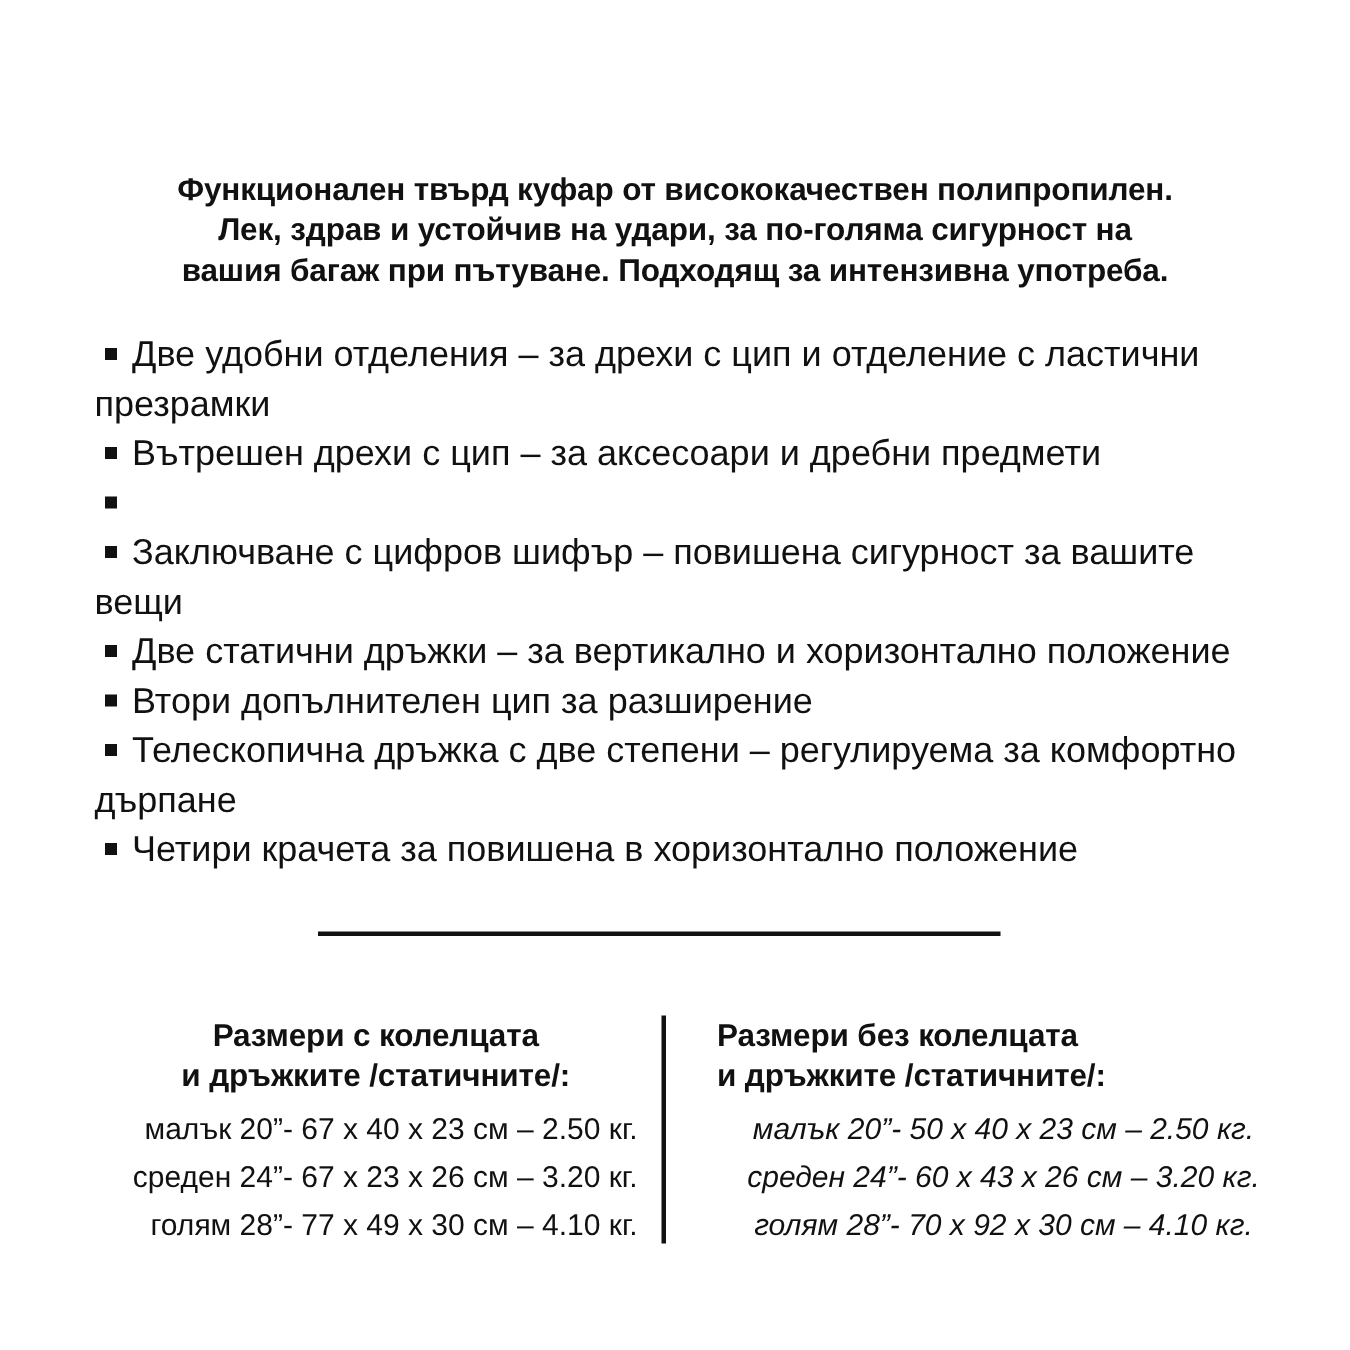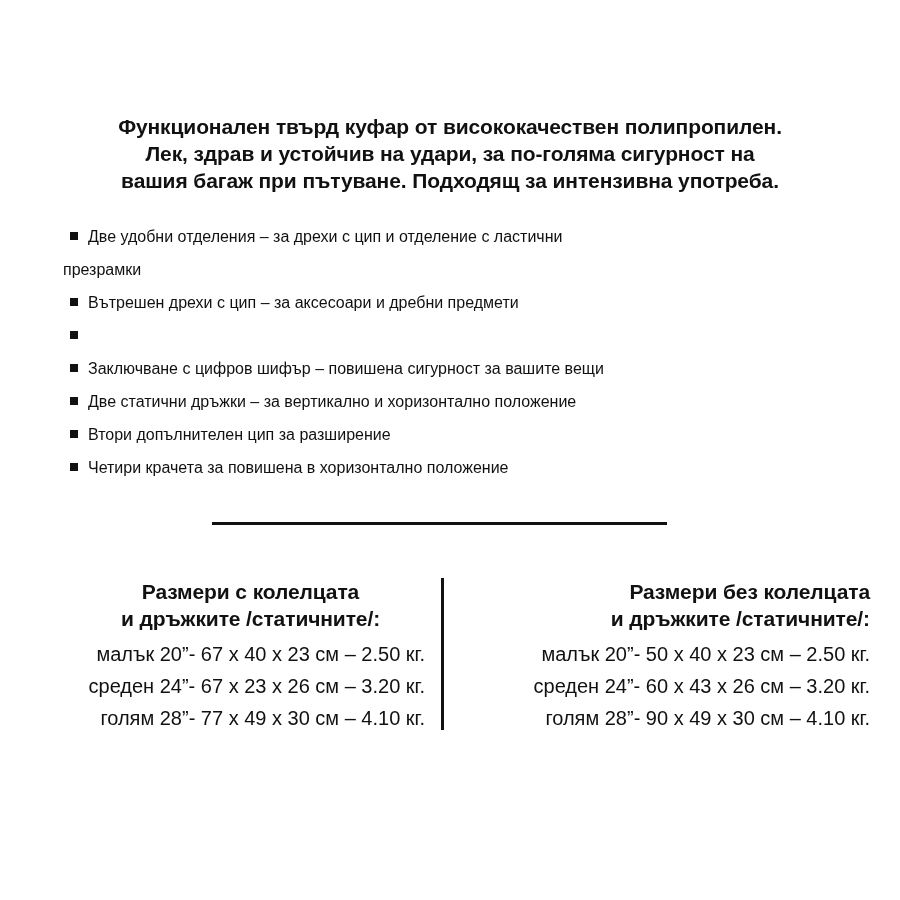--- a/index.html
+++ b/index.html
@@ -23,21 +23,21 @@
     font-size: 21px;
     font-weight: bold;
     line-height: 27px;
     white-space: pre-line;
     letter-spacing: -0.1px;
   }
   .features {
     list-style: none;
     margin: 26px 50px 0 63px;
     padding: 0;
-    font-size: 16px;
+    font-size: 24px;
     line-height: 33px;
   }
   .features li {
     margin: 0;
     padding: 0;
   }
   .bullet {
     display: inline-block;
     width: 8px;
     height: 8px;
@@ -72,38 +72,39 @@
     font-size: 21px;
     font-weight: bold;
     line-height: 27px;
     white-space: pre-line;
     letter-spacing: -0.1px;
   }
   .size-col-left .size-heading {
     text-align: center;
   }
   .size-col-right .size-heading {
-    text-align: right;
+    text-align: left;
     margin-left: 10px;
   }
   .size-rows {
     margin-top: 6px;
     font-size: 20px;
     line-height: 32px;
   }
   .size-row {
     margin: 0;
     white-space: nowrap;
   }
   .size-col-left .size-row {
     text-align: right;
     padding-right: 16px;
   }
   .size-col-right .size-row {
-    text-align: right;
+    text-align: center;
+    font-style: italic;
   }
   .vdivider {
     flex: 0 0 3px;
     width: 3px;
     align-self: stretch;
     margin-bottom: 4px;
     background: #111111;
   }
 </style>
 </head>
@@ -129,20 +130,24 @@
     <li>
       <span class="bullet"></span><span class="ftext">Заключване с цифров шифър – повишена сигурност за вашите вещи</span>
     </li>
     <li>
       <span class="bullet"></span><span class="ftext">Две статични дръжки – за вертикално и хоризонтално положение</span>
     </li>
     <li>
       <span class="bullet"></span><span class="ftext">Втори допълнителен цип за разширение</span>
     </li>
     <li>
+      <span class="bullet"></span><span class="ftext">Телескопична дръжка с две степени – регулируема за комфортно
+дърпане</span>
+    </li>
+    <li>
       <span class="bullet"></span><span class="ftext">Четири крачета за повишена в хоризонтално положение</span>
     </li>
   </ul>
 
   <div class="hdivider"></div>
 
   <div class="sizes">
 
     <div class="size-col size-col-left">
       <h3 class="size-heading">Размери с колелцата
@@ -155,19 +160,19 @@
     </div>
 
     <div class="vdivider"></div>
 
     <div class="size-col size-col-right">
       <h3 class="size-heading">Размери без колелцата
 и дръжките /статичните/:</h3>
       <div class="size-rows">
         <p class="size-row">малък 20”- 50 х 40 х 23 см – 2.50 кг.</p>
         <p class="size-row">среден 24”- 60 х 43 х 26 см – 3.20 кг.</p>
-        <p class="size-row">голям 28”- 90 х 49 х 30 см – 4.10 кг.</p>
+        <p class="size-row">голям 28”- 70 х 92 х 30 см – 4.10 кг.</p>
       </div>
     </div>
 
   </div>
 
 </div>
 
 </body></html>

